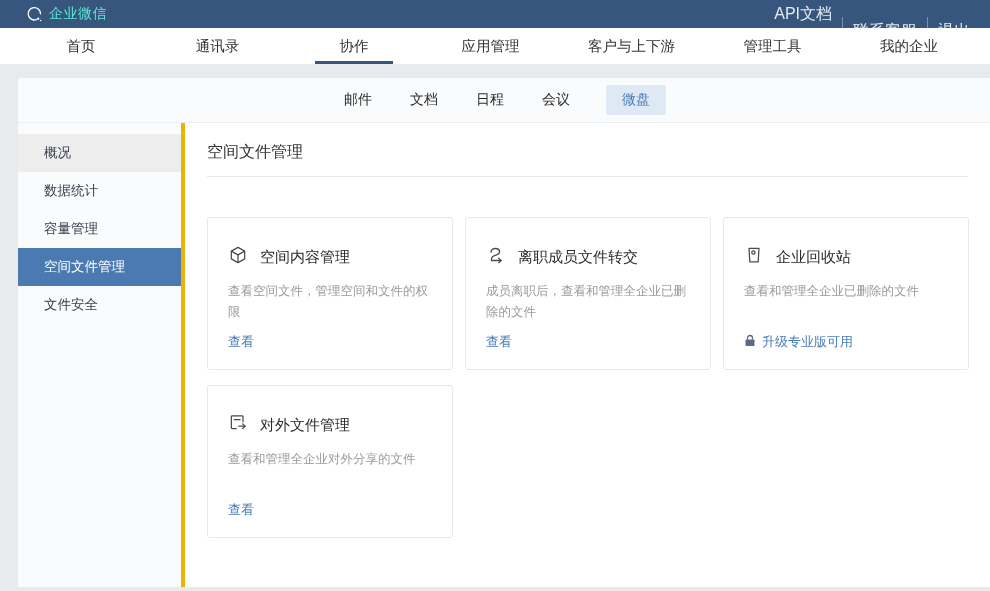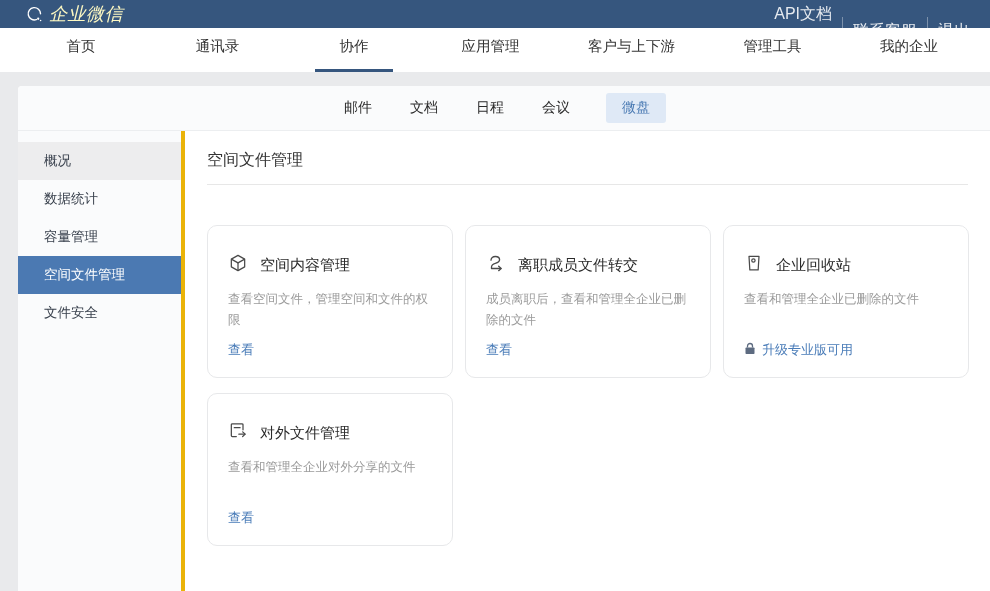--- a/index.html
+++ b/index.html
@@ -14,34 +14,34 @@
   .topbar {
     height: 28px;
     background: #36567e;
     display: flex;
     align-items: center;
     justify-content: space-between;
     padding: 0 10px 0 26px;
   }
   .brand { display: flex; align-items: center; gap: 6px; }
   .brand svg { display: block; }
-  .brand-name { color: #fef9c3; font-size: 18px; letter-spacing: 0.5px; font-style: italic; }
+  .brand-name { color: #5eead4; font-size: 14px; letter-spacing: 0.5px; }
   .top-links { display: flex; align-items: center; }
   .top-link {
     color: rgba(255,255,255,0.88);
     font-size: 16px;
     padding: 0 10px;
     cursor: pointer;
     line-height: 28px;
   }
   .top-link + .top-link { border-left: 1px solid rgba(255,255,255,0.35); margin-top: 33px; }
 
   
   .navbar {
-    height: 44px;
+    height: 36px;
     background: #fff;
     display: flex;
     justify-content: space-between;
     align-items: stretch;
     padding: 0 42px 0 42px;
   }
   .nav-item {
     min-width: 78px;
     text-align: center;
     font-size: 14.5px;
@@ -115,21 +115,21 @@
   .cards {
     margin-top: 40px;
     display: grid;
     grid-template-columns: repeat(3, 246px);
     gap: 15px 12px;
   }
   .card {
     width: 246px;
     height: 153px;
     border: 1px solid #e7e8ea;
-    border-radius: 10px;
+    border-radius: 3px;
     background: #fff;
     padding: 27px 20px 18px 20px;
     display: flex;
     flex-direction: column;
   }
   .card-head { display: flex; align-items: center; gap: 12px; }
   .card-head svg { color: #4a4a4a; flex: none; }
   .card-title { font-size: 15px; color: #2b2b2b; font-weight: 500; }
   .card-desc {
     margin-top: 12px;

